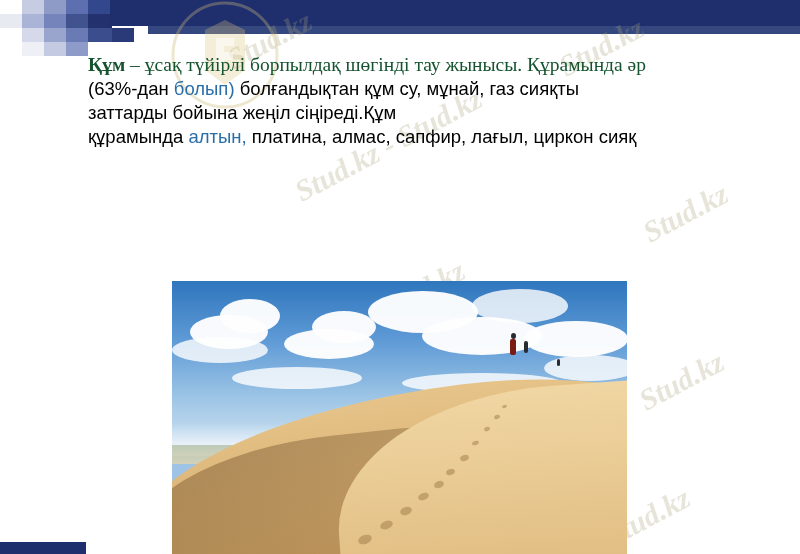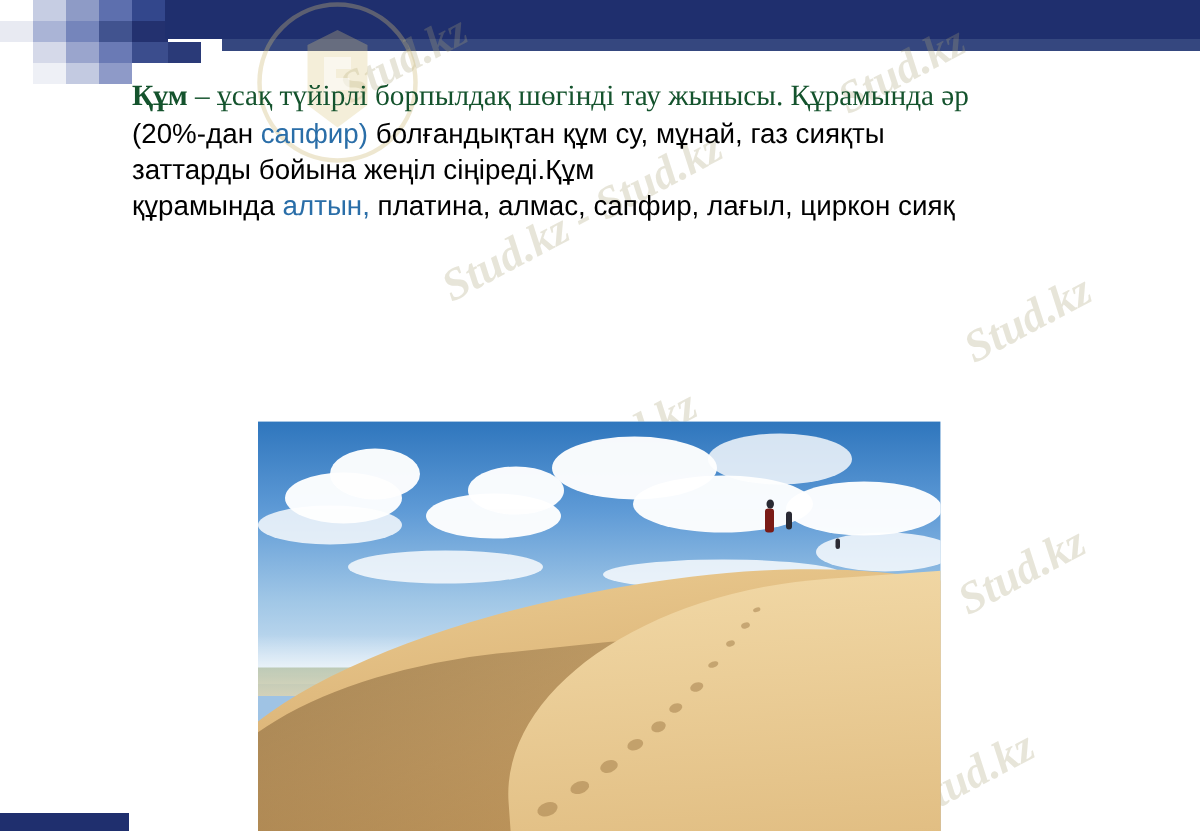--- a/index.html
+++ b/index.html
@@ -234,21 +234,21 @@
   <path d="M55 30 L75 20 L95 30 L95 70 L75 85 L55 70 Z" fill="rgba(220,200,130,0.30)"></path>
   <path d="M66 38 h18 v8 h-10 v6 h9 v8 h-9 v10 h-8 z" fill="rgba(255,255,255,0.55)"></path>
 </svg>
 <svg class="wm-logo" style="left:168px; top:290px;" width="170" height="170" viewBox="0 0 170 170">
   <circle cx="85" cy="85" r="74" fill="none" stroke="rgba(205,185,120,0.30)" stroke-width="3"></circle>
   <circle cx="85" cy="85" r="58" fill="none" stroke="rgba(205,185,120,0.22)" stroke-width="2"></circle>
 </svg>
 
 <div id="content-text">
     <div class="para serif-line"><span class="term">Құм</span><span> – ұсақ түйірлі борпылдақ шөгінді тау жынысы. Құрамында әр</span></div>
-    <div class="para sans-line"><span>(20%-дан </span><span class="highlight-a">сапфир)</span><span> болғандықтан құм су, мұнай, газ сияқты</span></div>
+    <div class="para sans-line"><span>(63%-дан </span><span class="highlight-a">болып)</span><span> болғандықтан құм су, мұнай, газ сияқты</span></div>
     <div class="para sans-line"><span>заттарды бойына жеңіл сіңіреді.Құм</span></div>
     <div class="para sans-line"><span>құрамында </span><span class="highlight-a">алтын,</span><span> платина, алмас, сапфир, лағыл, циркон сияқ</span></div>
   </div>
 
 <div id="dune-photo">
   <div class="sky"></div>
 
   <div class="cloud" style="left:18px;  top:34px;  width:78px;  height:34px;"></div>
   <div class="cloud" style="left:48px;  top:18px;  width:60px;  height:34px;"></div>
   <div class="cloud soft" style="left:0px;   top:56px;  width:96px;  height:26px;"></div>

